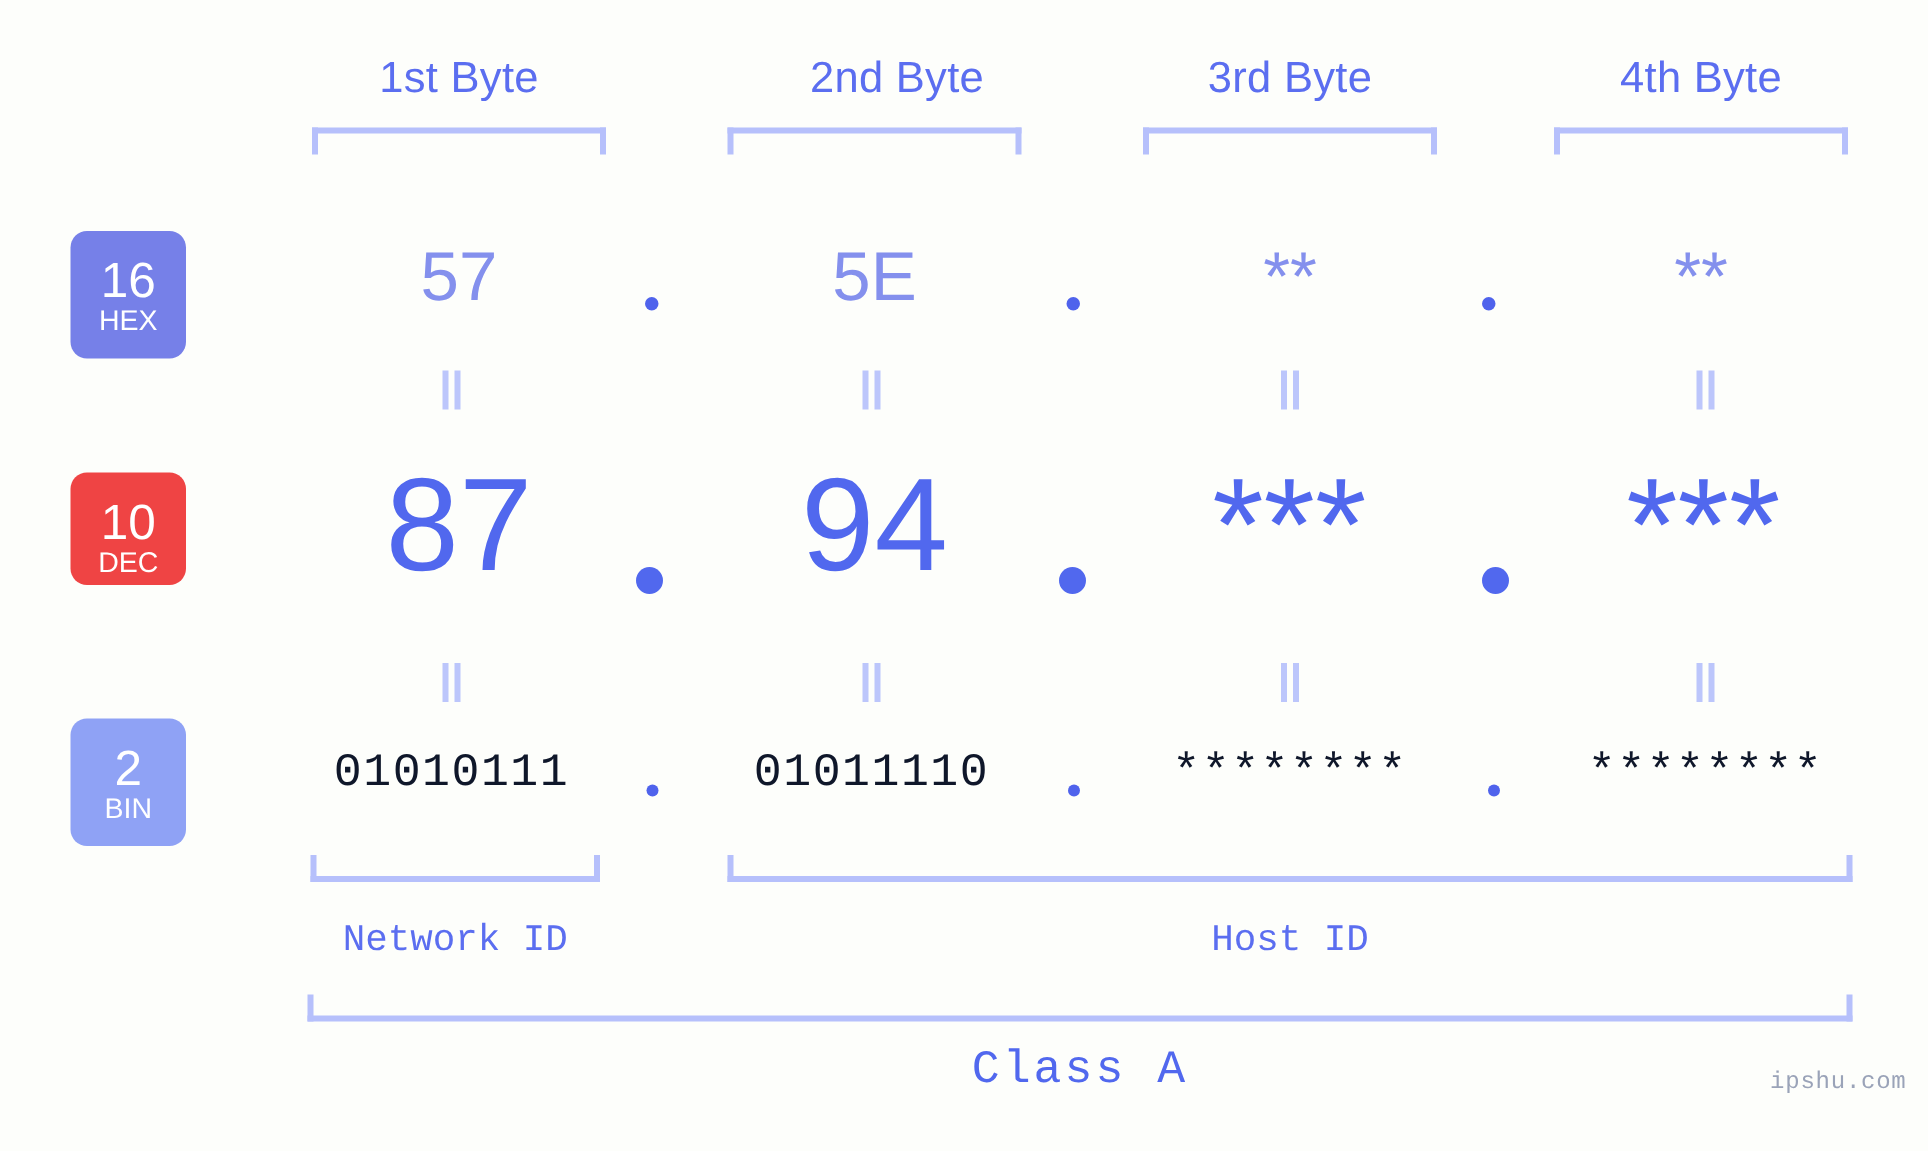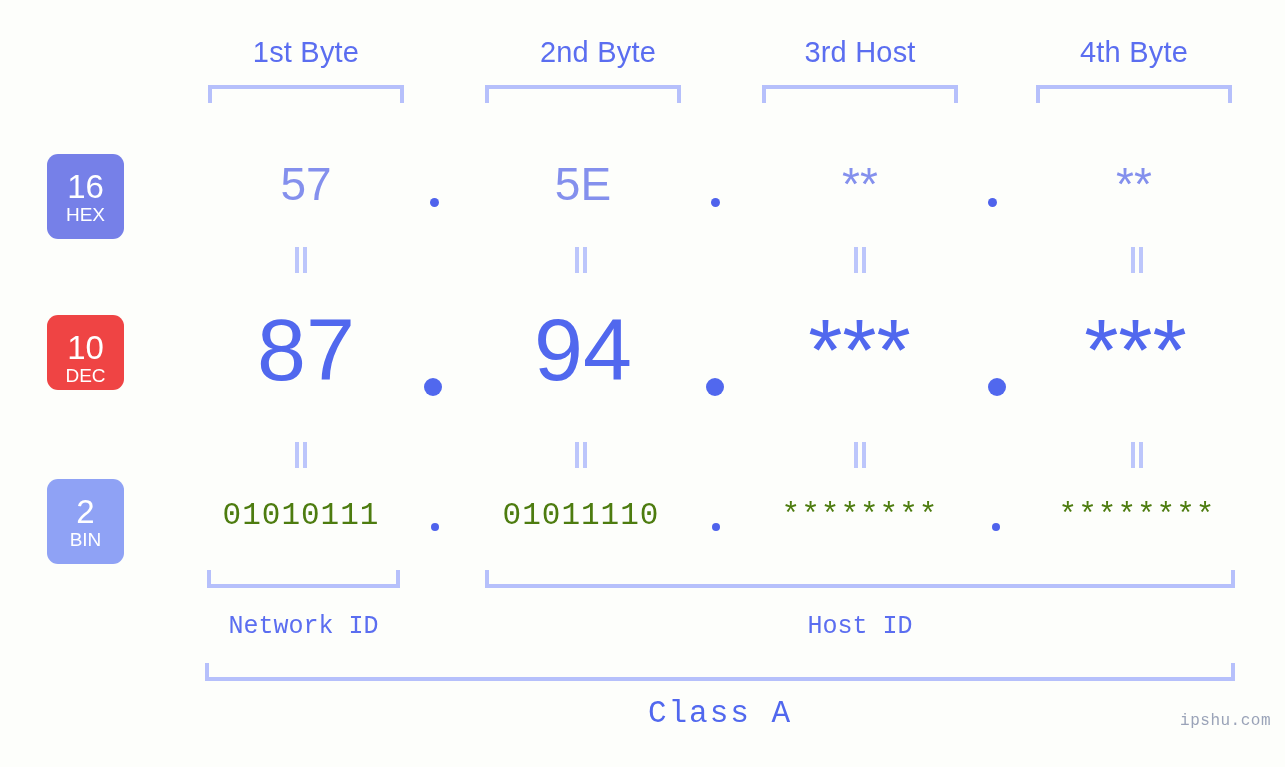--- a/index.html
+++ b/index.html
@@ -98,21 +98,21 @@
     line-height: 100px;
     font-size: 88px;
     color: #5168ee;
     font-family: "Liberation Sans", sans-serif;
   }
   .row-bin .cell {
     top: 492px;
     height: 48px;
     line-height: 48px;
     font-size: 31px;
-    color: #4d7c0f;
+    color: #0f172a;
     font-family: "Liberation Mono", monospace;
     letter-spacing: 1px;
   }
 
   
   .dot {
     position: absolute;
     border-radius: 50%;
     background: #5168ee;
   }
@@ -178,21 +178,21 @@
     letter-spacing: .5px;
   }
 </style>
 </head>
 <body>
 
 <div id="stage">
 
   <div class="byte-label" style="left:208px;width:196px;">1st Byte</div>
   <div class="byte-label" style="left:500px;width:196px;">2nd Byte</div>
-  <div class="byte-label" style="left:762px;width:196px;">3rd Host</div>
+  <div class="byte-label" style="left:762px;width:196px;">3rd Byte</div>
   <div class="byte-label" style="left:1036px;width:196px;">4th Byte</div>
 
   <div class="bracket down" style="left:208px;top:85px;width:196px;"></div>
   <div class="bracket down" style="left:485px;top:85px;width:196px;"></div>
   <div class="bracket down" style="left:762px;top:85px;width:196px;"></div>
   <div class="bracket down" style="left:1036px;top:85px;width:196px;"></div>
 
   <div class="badge" id="badge-hex">
     <span class="num">16</span>
     <span class="nm">HEX</span>

